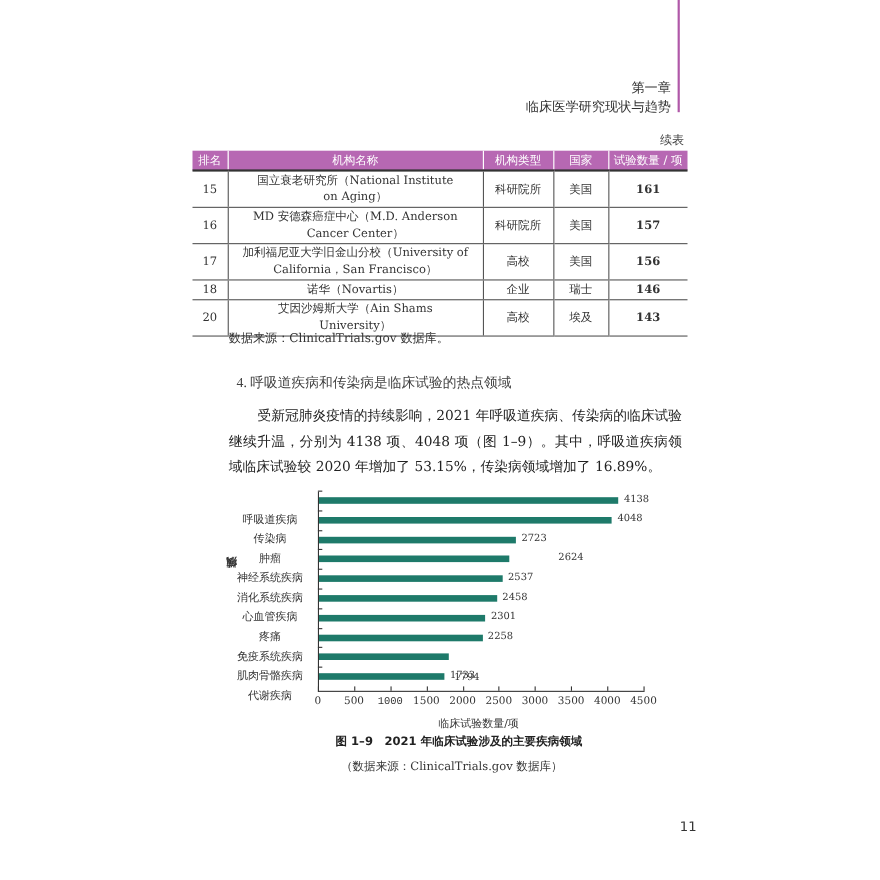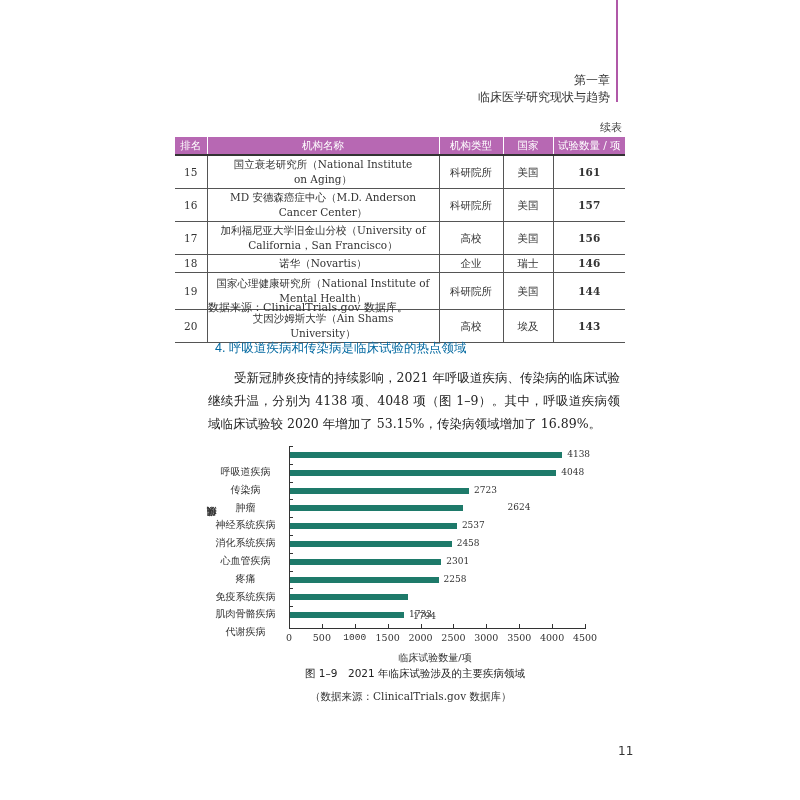--- a/index.html
+++ b/index.html
@@ -9,33 +9,33 @@
   .chap { position:absolute; right:190px; top:72px; text-align:right; font-family:"DejaVu Sans","Liberation Sans",sans-serif; font-size:12px; line-height:17px; color:#333; }
   .cont { position:absolute; right:178px; top:120px; font-size:11px; color:#444; }
   table.rank { position:absolute; left:175px; top:137px; width:450px; border-collapse:collapse; font-size:10.5px; color:#333; }
   table.rank th { background:#b768b3; color:#fff; font-weight:normal; height:18px; border-left:1px solid #fff; text-align:center; font-size:10.5px; }
   table.rank th:first-child { border-left:none; }
   table.rank td { border-bottom:1px solid #555; border-left:1px solid #555; text-align:center; padding:1px 3px; line-height:15px; }
   table.rank td:first-child { border-left:none; }
   table.rank td.num { font-weight:bold; }
   table.rank tr.top td { border-top:2px solid #333; }
   .src1 { position:absolute; left:208px; top:300px; font-size:11px; color:#333; }
-  .h4 { position:absolute; left:215px; top:340px; font-size:12.5px; color:#0369a1; font-family:Liberation Sans, sans-serif; }
+  .h4 { position:absolute; left:215px; top:340px; font-size:12.5px; color:#404040; font-family:Liberation Serif, serif; }
   .para { position:absolute; left:208px; top:366px; width:412px; font-size:12.5px; line-height:23px; color:#222; text-indent:26px; text-align:justify; }
   .ylab-title { position:absolute; left:205px; top:525px; writing-mode:vertical-rl; transform:rotate(180deg); font-size:10px; color:#333; }
   .cat { position:absolute; font-size:10px; color:#333; text-align:center; width:75px;margin-top:16px; }
   .bar { position:absolute; height:6px; background:#1e7a6a; }
   .val { position:absolute; font-size:9px; color:#333; }
   .axis-y { position:absolute; left:289px; top:447px; width:1px; height:182px; background:#333; }
   .axis-x { position:absolute; left:289px; top:628px; width:297px; height:1px; background:#333; }
   .tick { position:absolute; top:624px; width:1px; height:4px; background:#333; }
   .ytick { position:absolute; left:289px; width:4px; height:1px; background:#333; }
   .xt { position:absolute; top:632px; font-size:9.5px; color:#333; width:40px; margin-left:-20px; text-align:center; }
   .xlabel { position:absolute; left:0; width:800px; top:651px; text-align:center; font-size:10px; color:#333; padding-left:70px; }
-  .caption { position:absolute; left:305px; top:667px; font-size:10.5px; font-weight:normal; font-family:"DejaVu Sans","Liberation Sans",sans-serif; color:#222; }
+  .caption { position:absolute; left:305px; top:667px; font-size:10.5px; font-weight:bold; font-family:"DejaVu Sans","Liberation Sans",sans-serif; color:#222; }
   .csrc { position:absolute; left:310px; top:690px; font-size:10.5px; color:#333; }
   .pnum { position:absolute; left:618px; top:744px; font-size:12px; color:#333; font-family:"DejaVu Sans","Liberation Sans",sans-serif; }
 </style>
 </head>
 <body>
 
 <div class="vline"></div>
 <div class="chap">
   <div>第一章</div>
   <div>临床医学研究现状与趋势</div>
@@ -74,27 +74,20 @@
         <td>高校</td>
         <td>美国</td>
         <td class="num">156</td>
       </tr>
       <tr style="height: 18px;">
         <td>18</td>
         <td style="padding: 1px 24px;">诺华（Novartis）</td>
         <td>企业</td>
         <td>瑞士</td>
         <td class="num">146</td>
-      </tr>
-      <tr style="height: 37px;">
-        <td>19</td>
-        <td style="padding: 1px 8px;">国家心理健康研究所（National Institute of Mental Health）</td>
-        <td>科研院所</td>
-        <td>美国</td>
-        <td class="num">144</td>
       </tr>
       <tr style="height: 20px;">
         <td>20</td>
         <td style="padding: 1px 20px;">艾因沙姆斯大学（Ain Shams University）</td>
         <td>高校</td>
         <td>埃及</td>
         <td class="num">143</td>
       </tr>
     </tbody>
 </table>

